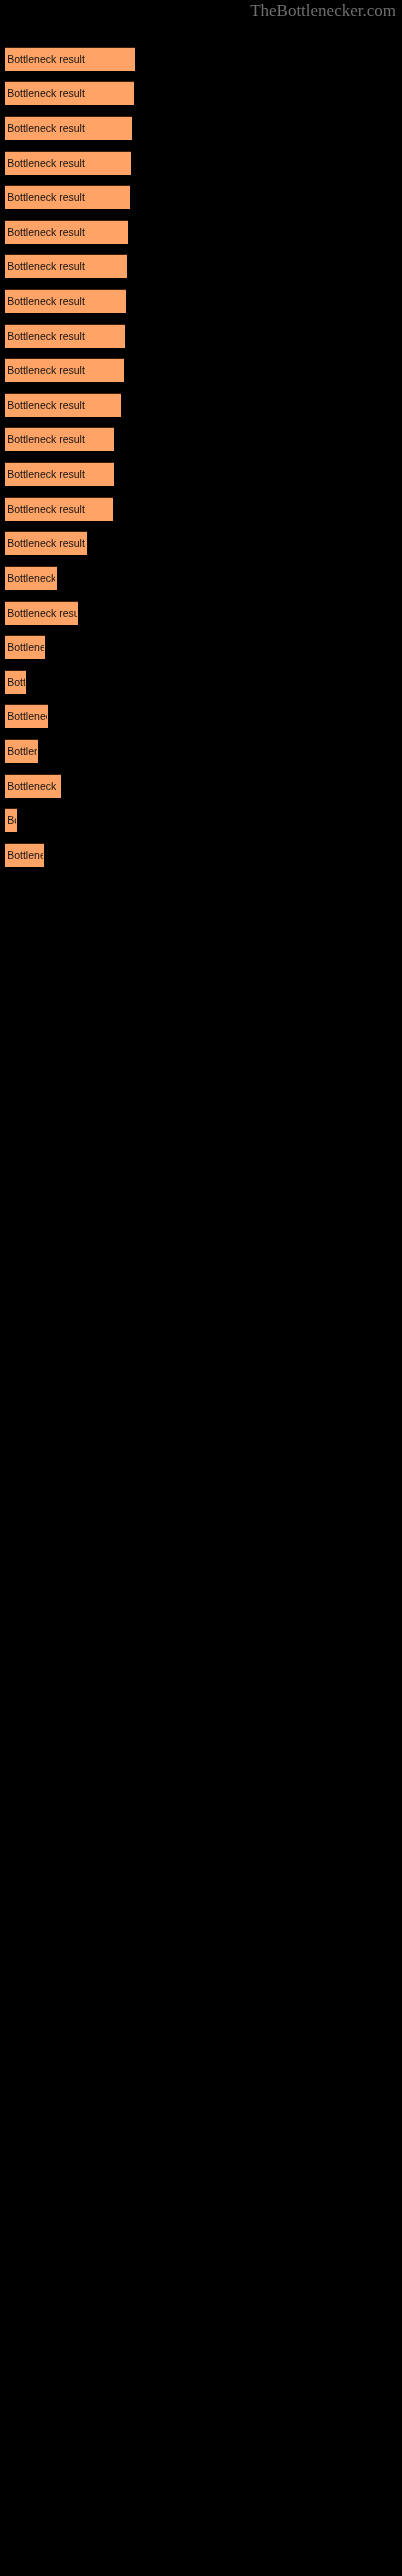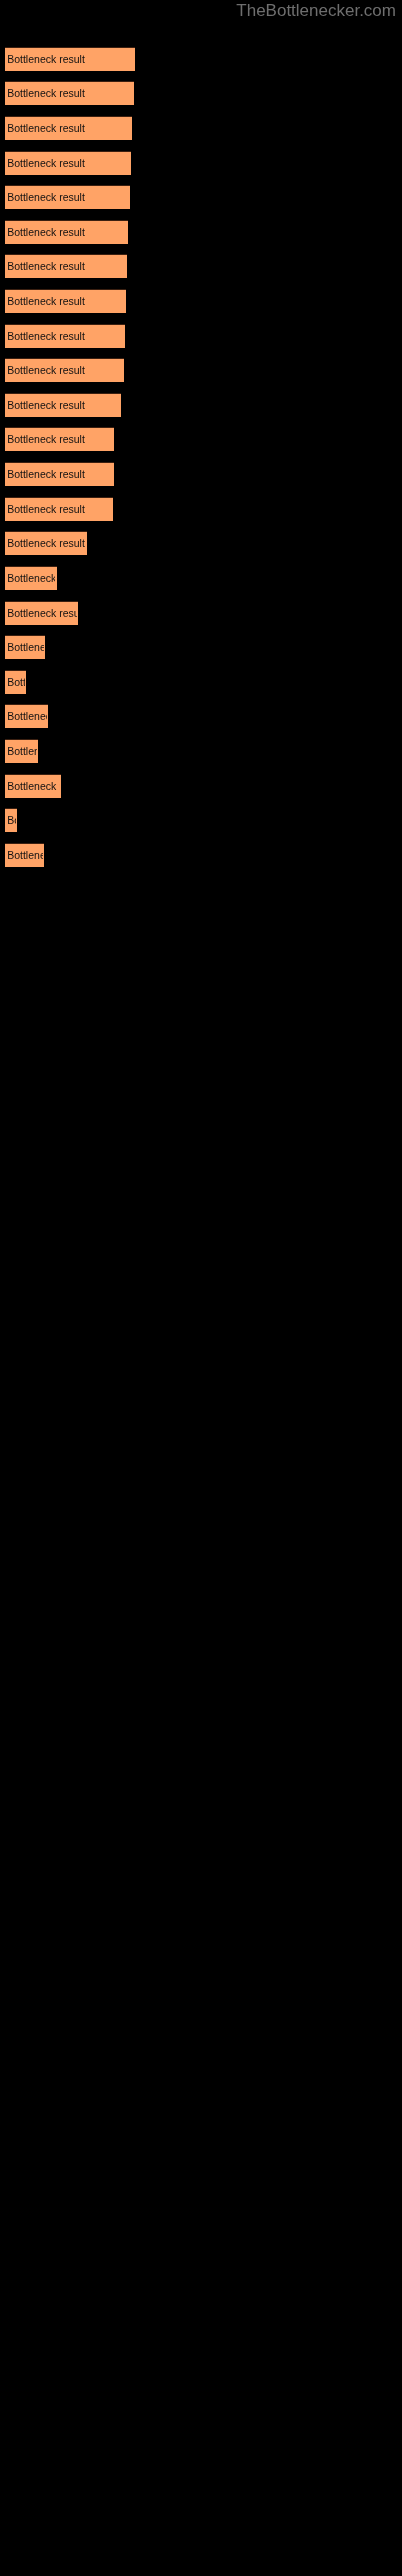--- a/index.html
+++ b/index.html
@@ -15,21 +15,21 @@
     overflow: hidden;
   }
 
   .site-title {
     position: absolute;
     top: 0px;
     left: 0px;
     width: 396px;
     text-align: right;
     color: #6e6e6e;
-    font-family: Liberation Sans, sans-serif;
+    font-family: Liberation Serif, serif;
     font-size: 17px;
     line-height: 21px;
     letter-spacing: 0px;
     white-space: nowrap;
   }
 
   .chart-area {
     position: absolute;
     top: 0;
     left: 0;

